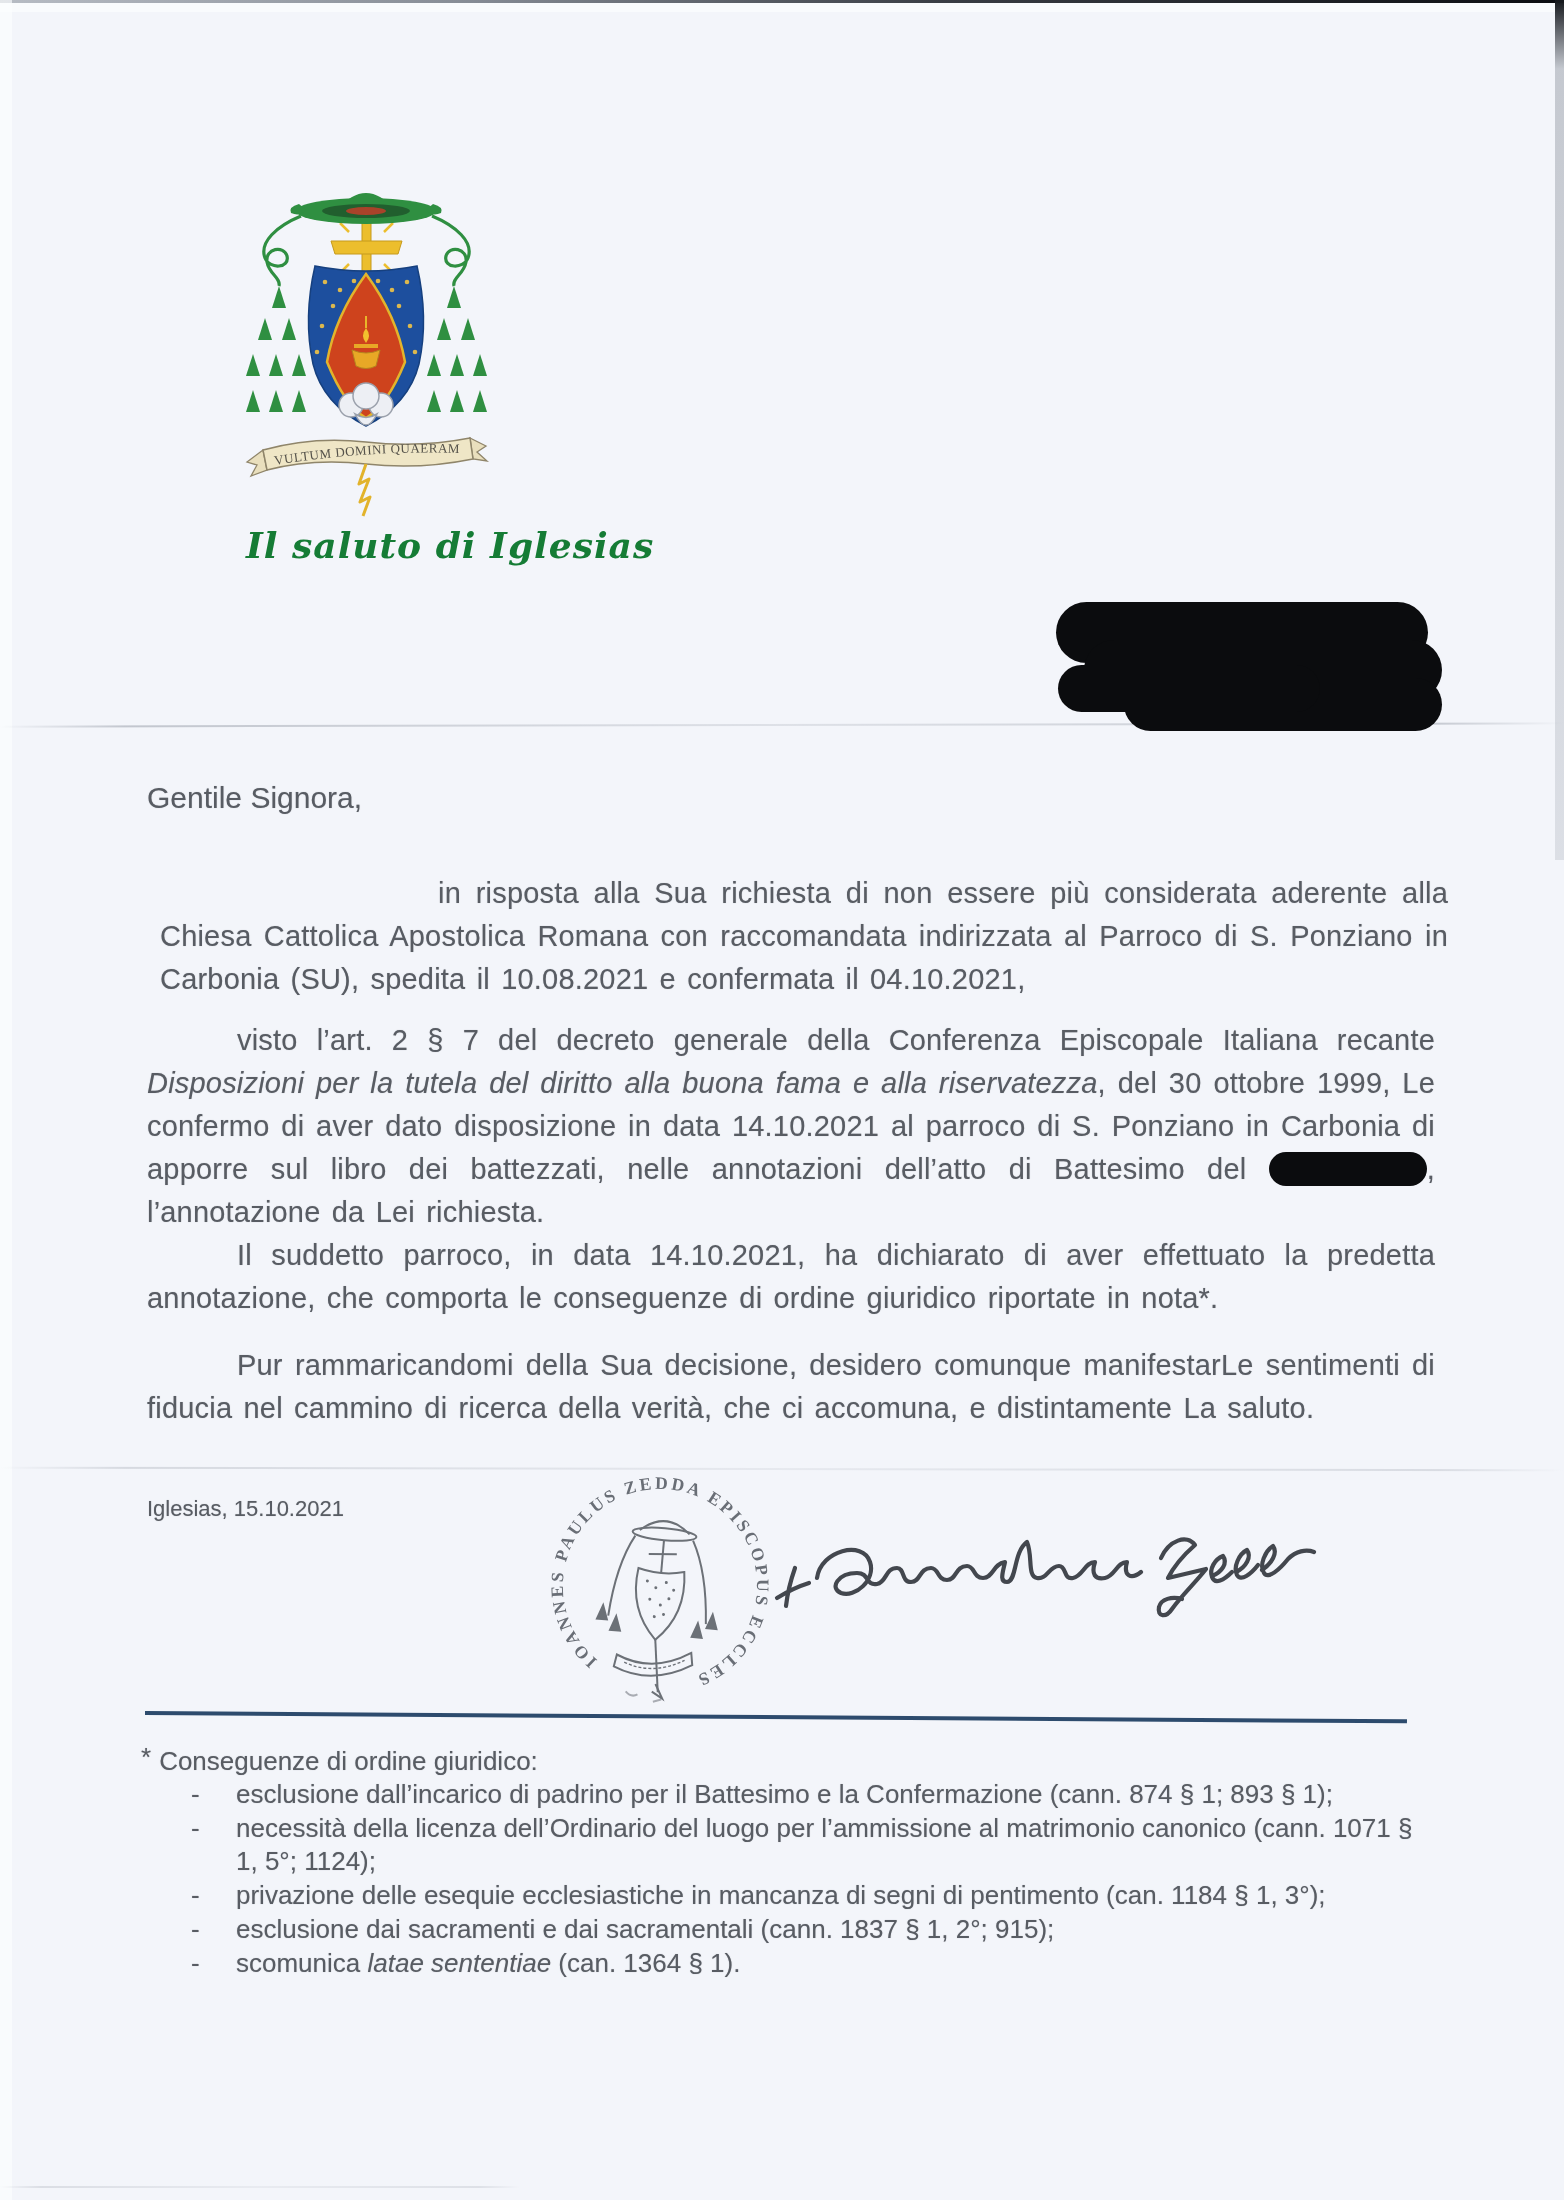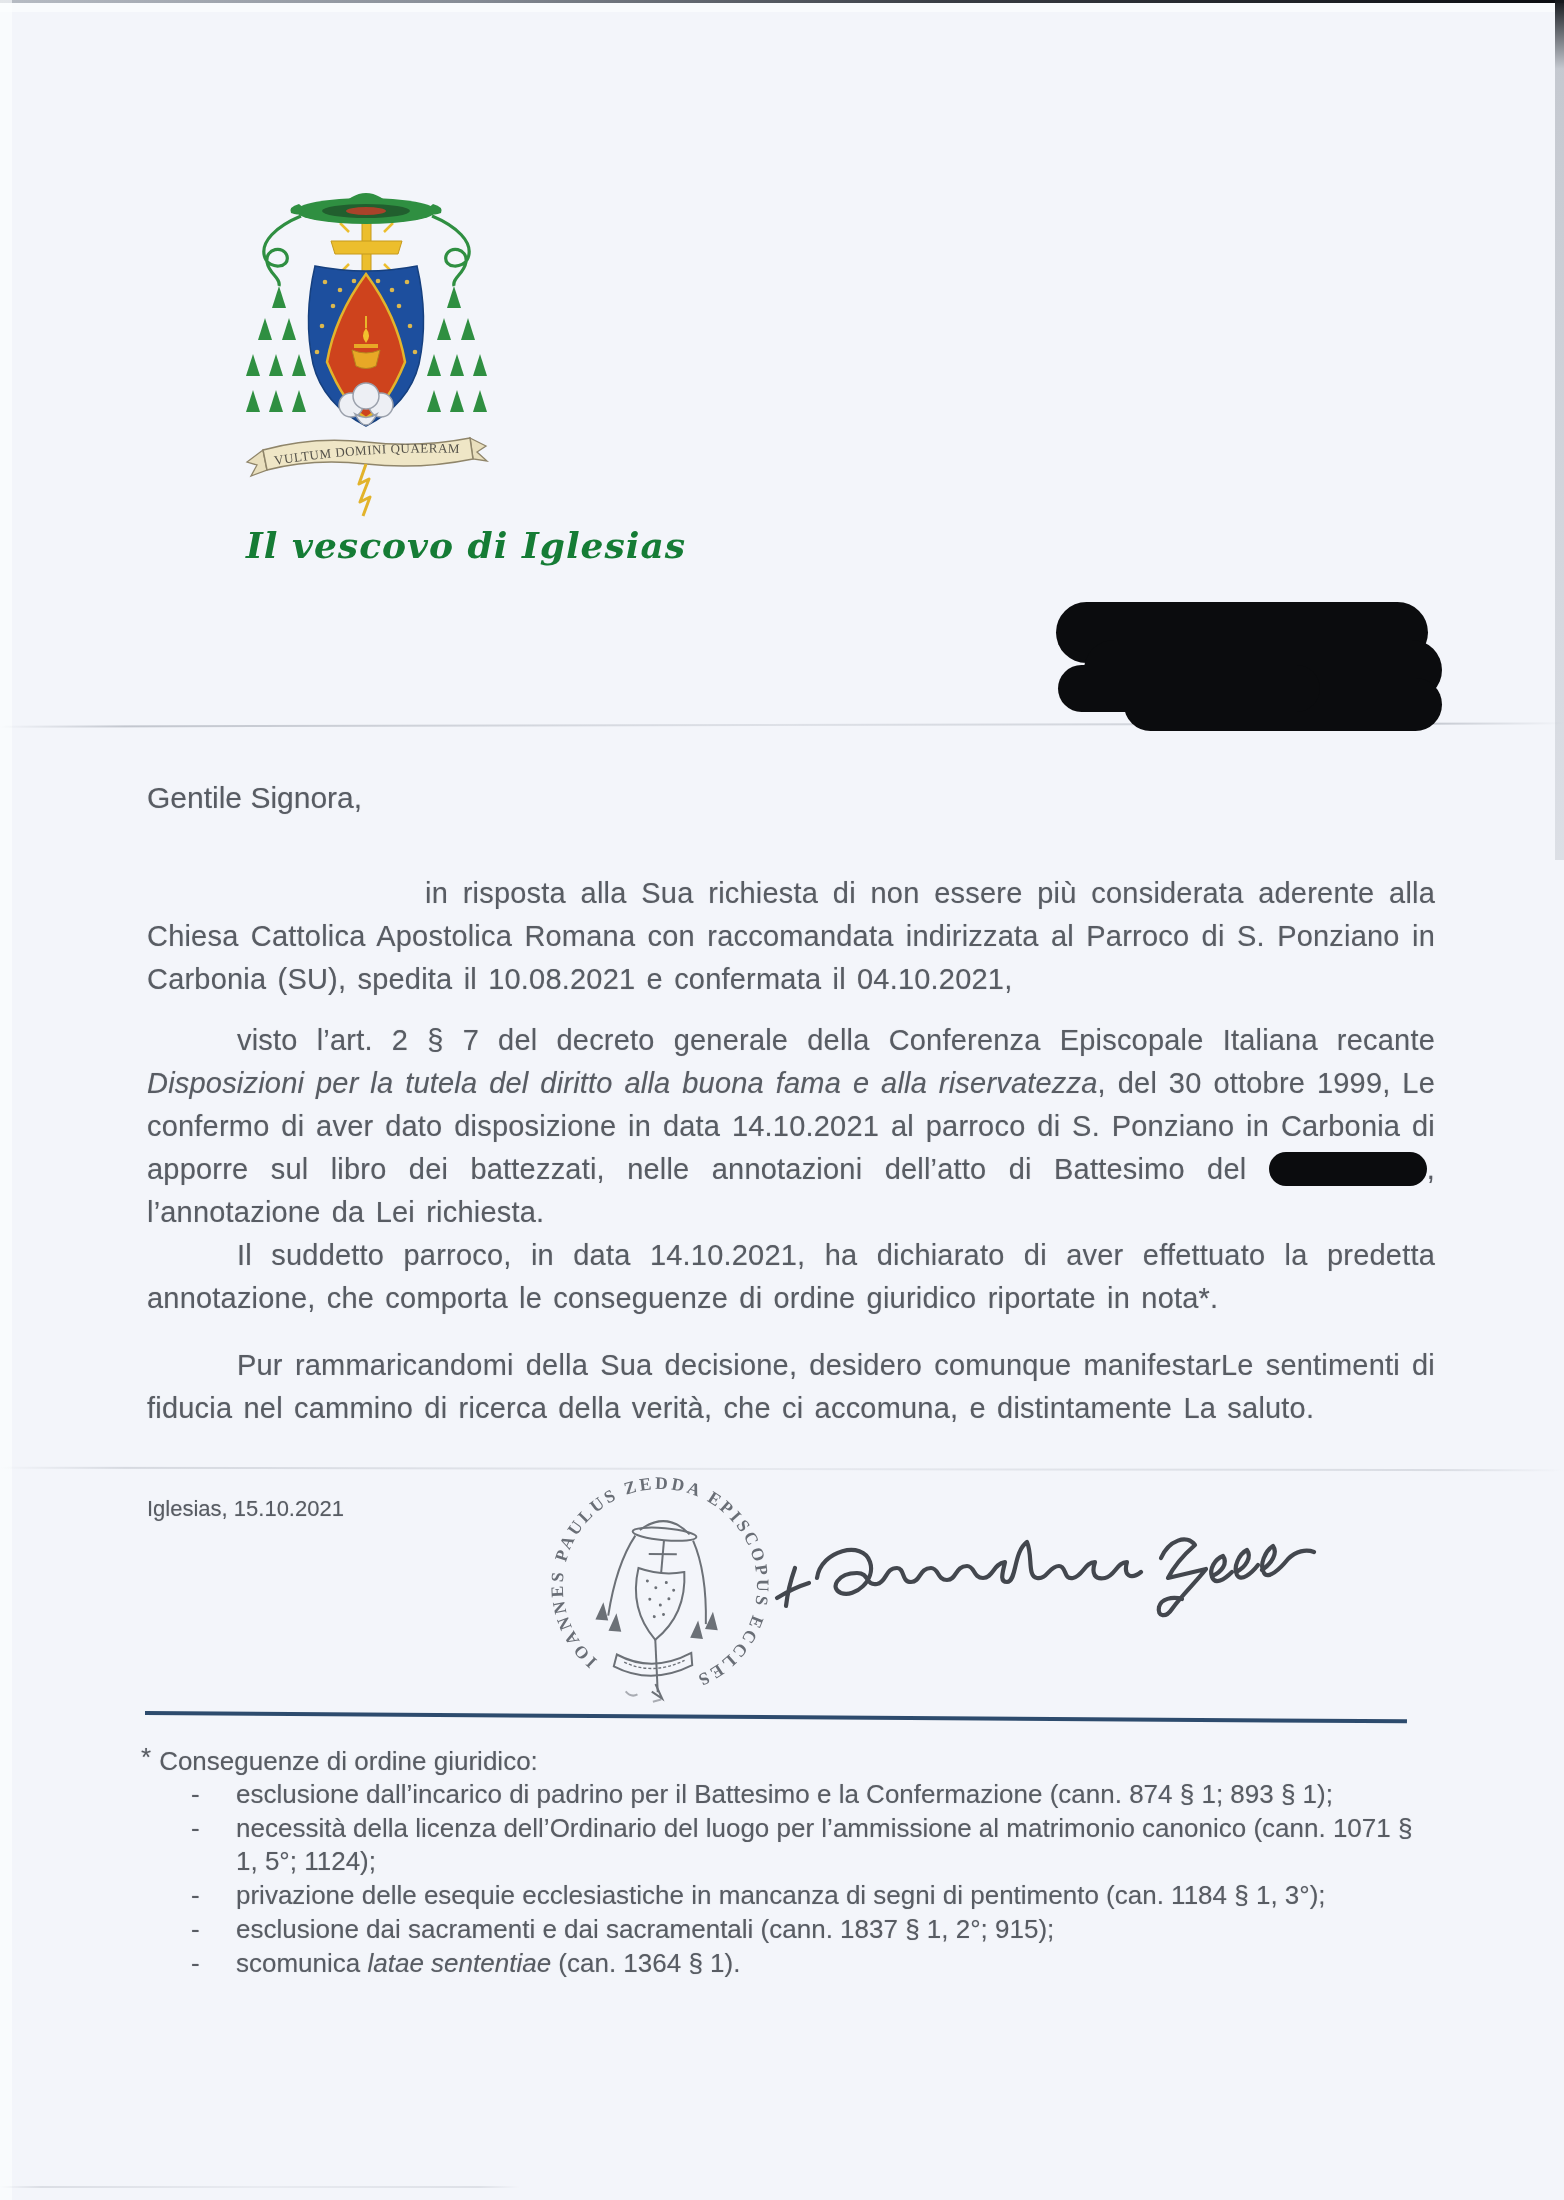--- a/index.html
+++ b/index.html
@@ -27,21 +27,21 @@
     left:246px;top:524px;font-family:"DejaVu Serif",serif;font-style:italic;font-weight:bold;
     font-size:36px;color:#157c35;letter-spacing:1px;white-space:nowrap;
   }
   
   .redact{background:#0b0c0e;border-radius:32px;position:absolute;}
   
   .scan-text{text-shadow:0 0 1px rgba(88,92,99,.4);}
   .salutation{left:147px;top:781px;font-size:30px;}
   .bodypara{left:147px;width:1288px;font-size:29px;line-height:43px;
     text-align:justify;word-spacing:3px;letter-spacing:.2px;}
-  .p1{top:843px;text-indent:278px;}
+  .p1{top:843px;text-indent:278px;margin-left:13px;}
   .p2{top:990px;text-indent:90px;}
   .p3{top:1205px;text-indent:90px;}
   .p4{top:1315px;text-indent:90px;}
   .inline-redact{display:inline-block;width:158px;height:34px;background:#0b0c0e;
     border-radius:17px;vertical-align:-7px;}
   .dateline{left:147px;top:1496px;font-size:22px;}
   .stamp{left:535px;top:1462px;width:250px;height:248px;}
   .signature{left:765px;top:1512px;width:560px;height:135px;}
   .fn-rule{left:145px;top:1711px;width:1262px;height:4px;background:#2d4b6d;
     transform:rotate(.38deg);transform-origin:left center;}
@@ -159,21 +159,21 @@
       <path d="M 227,270 L 243,278 L 234,284 L 244,293 L 230,291 Z" fill="#e9dfbd" stroke="#8f856a" stroke-width="1.3"></path>
       <path d="M 20,282 Q 70,268 123,274 Q 176,280 227,270 L 230,291 Q 176,302 123,296 Q 70,290 24,302 Z" fill="#efe6c6" stroke="#8f856a" stroke-width="1.5"></path>
       <path id="mottoArc" d="M 32,297 Q 123,282 216,285" fill="none"></path>
       <text font-size="13" letter-spacing="0.5" fill="#55524a" font-family="Liberation Serif,serif">
         <textPath href="#mottoArc">VULTUM DOMINI QUAERAMUS</textPath>
       </text>
       <path d="M 123,296 L 116,316 L 126,311 L 117,334 L 127,329 L 120,348" stroke="#e2b32b" stroke-width="3" fill="none" stroke-linejoin="round"></path>
     </g>
   </svg>
 
-  <div class="abs bishop-title">Il vescovo di Iglesias</div>
+  <div class="abs bishop-title">Il saluto di Iglesias</div>
 
   <div class="abs" style="left:1050px;top:595px;width:410px;height:142px;">
     <div class="redact" style="left:6px;top:7px;width:372px;height:61px;"></div>
     <div class="redact" style="left:34px;top:45px;width:358px;height:60px;"></div>
     <div class="redact" style="left:74px;top:83px;width:318px;height:53px;"></div>
     <div class="redact" style="left:8px;top:70px;width:262px;height:47px;"></div>
   </div>
 
   <div class="abs salutation scan-text">Gentile Signora,</div>
 

